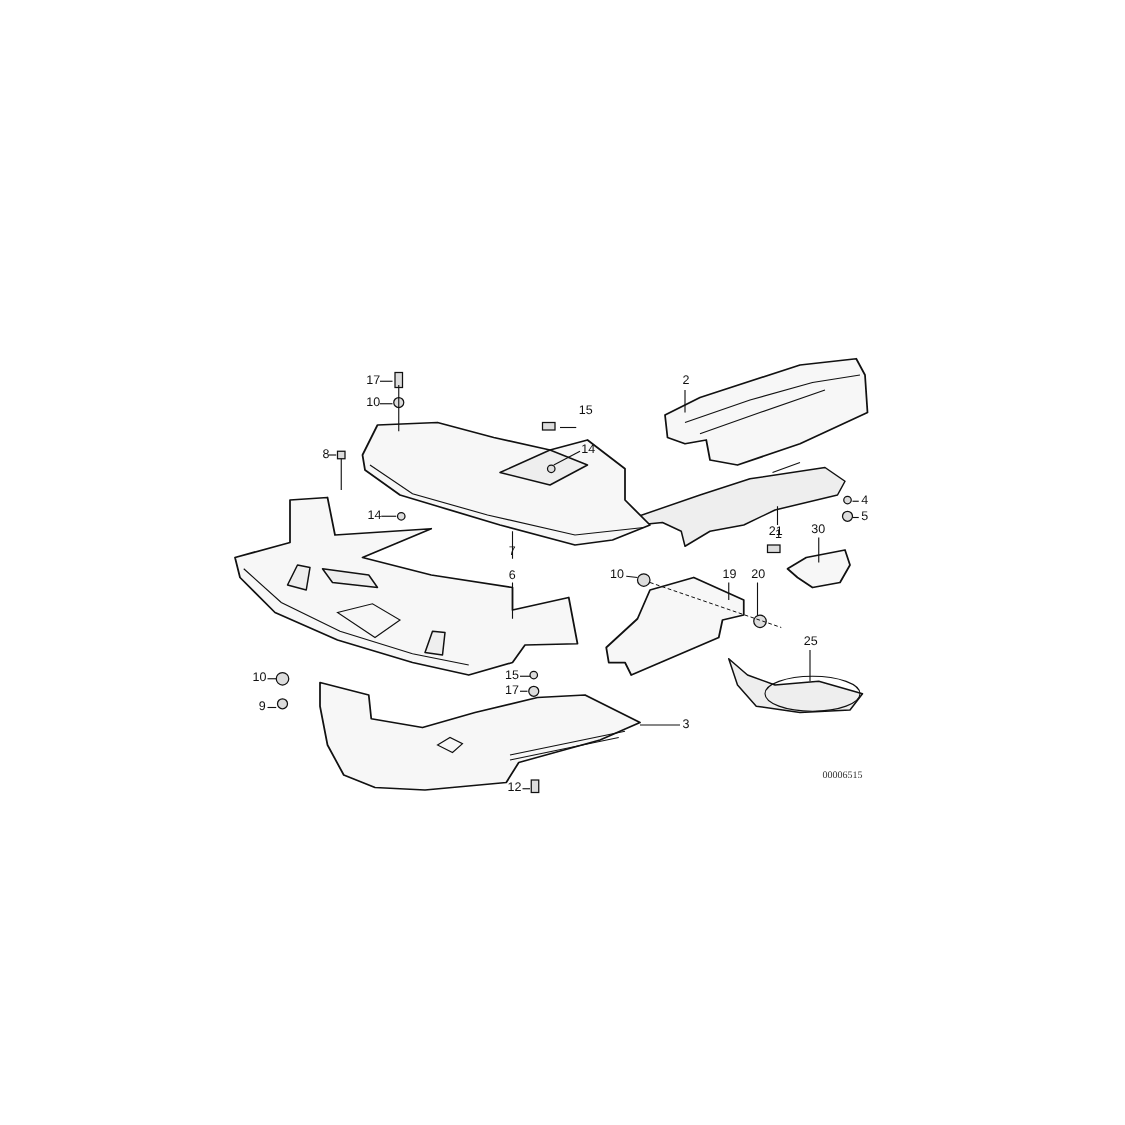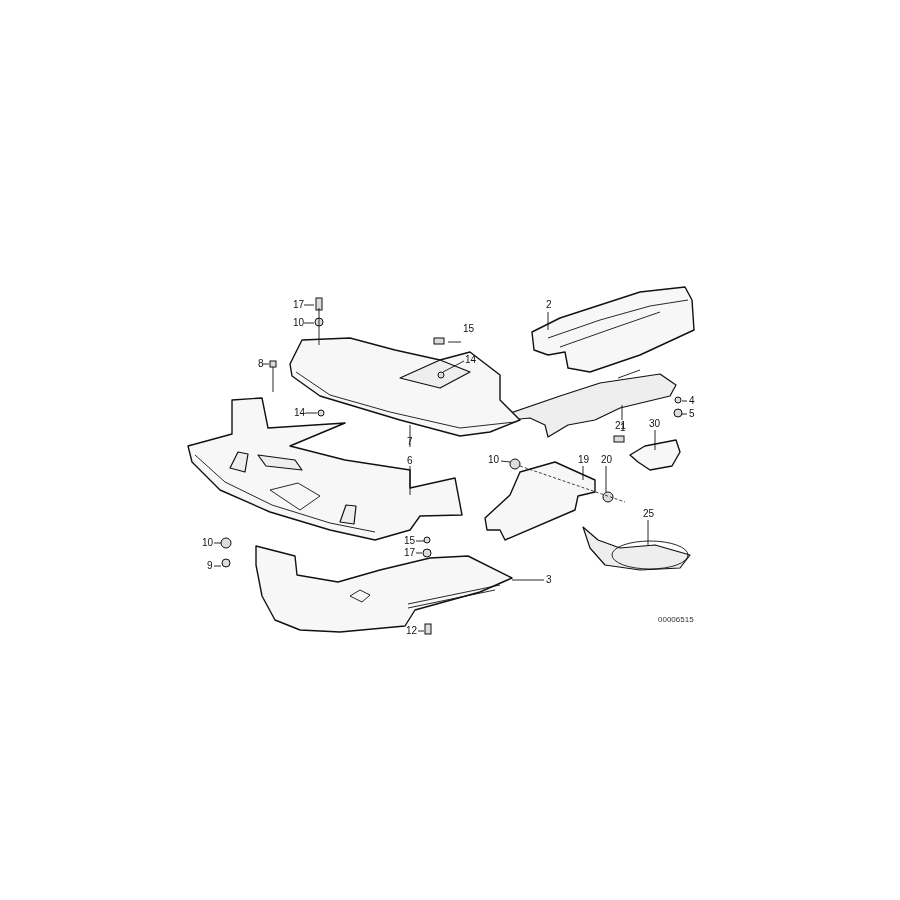--- a/index.html
+++ b/index.html
@@ -2,21 +2,21 @@
 <html><head>
 <meta charset="utf-8">
 <style>
   html, body { margin:0; padding:0; background:#ffffff; }
   body { width:900px; height:900px; position:relative; overflow:hidden;
          font-family:"Liberation Sans", sans-serif; }
   #canvas { position:absolute; left:0; top:0; width:900px; height:900px; }
   .callout { position:absolute; font-size:10px; font-weight:normal; color:#111;
              font-family:"Liberation Sans", sans-serif; line-height:1; }
   .docid { position:absolute; font-size:8px; color:#333;
-           font-family:Liberation Sans, sans-serif;text-align:center; }
+           font-family:Liberation Serif, serif;text-align:center; }
   svg .part { fill:#f7f7f7; stroke:#111; stroke-width:1.4; stroke-linejoin:round; }
   svg .part2 { fill:#eeeeee; stroke:#111; stroke-width:1.2; stroke-linejoin:round; }
   svg .ln { stroke:#111; stroke-width:0.9; fill:none; }
   svg .dash { stroke:#111; stroke-width:0.8; fill:none; stroke-dasharray:3 2; }
   svg .hw { fill:#ddd; stroke:#111; stroke-width:1; }
 </style>
 </head>
 <body>
 
 <div id="canvas">

